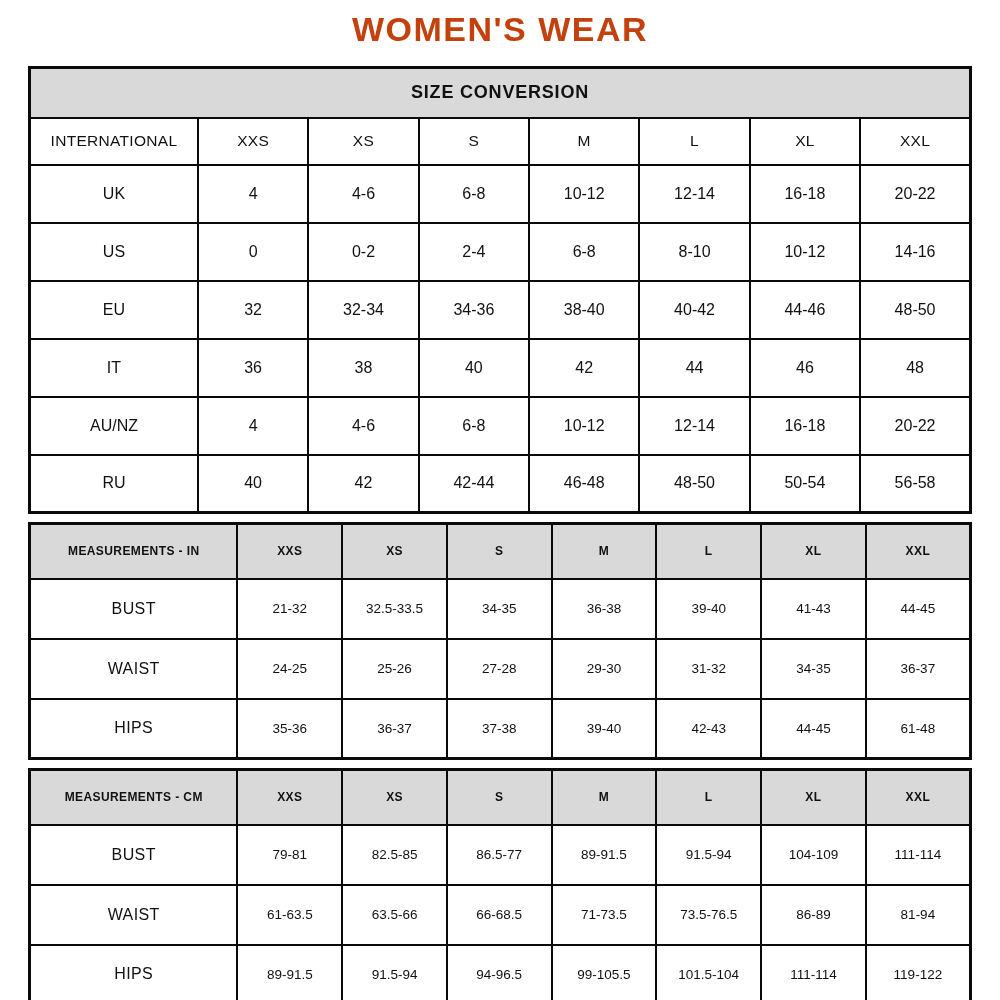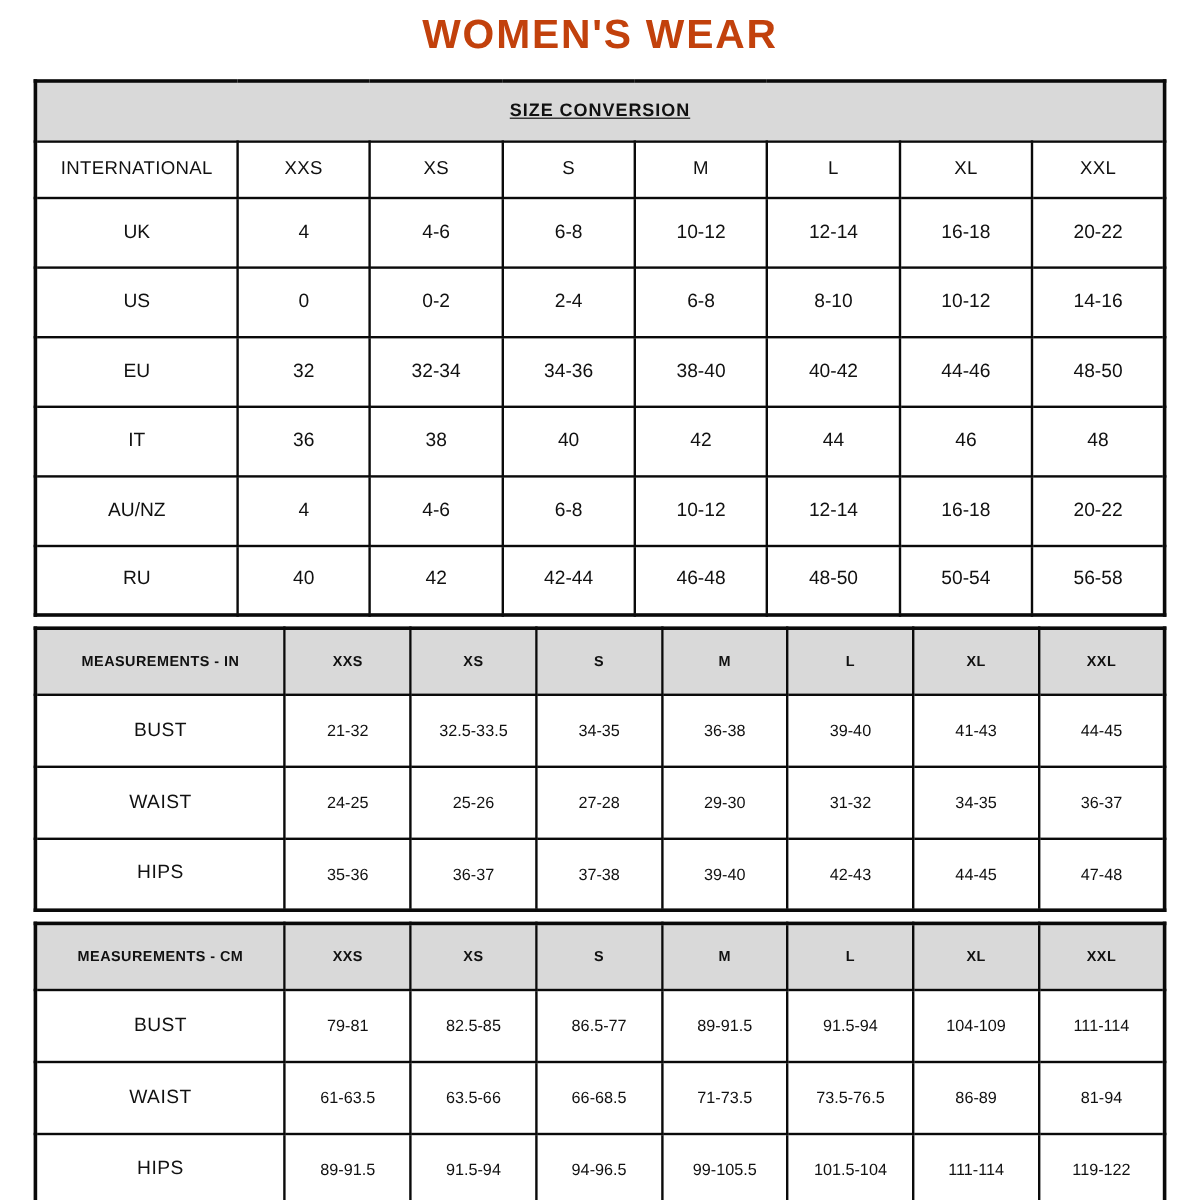--- a/index.html
+++ b/index.html
@@ -41,23 +41,22 @@
     vertical-align: middle;
     padding: 2px;
     overflow: hidden;
     white-space: nowrap;
   }
   
   tr.banner-row { height: 50px; }
   tr.banner-row td {
     background: #d9d9d9;
     font-weight: 700;
-    font-size: 15px;
+    font-size: 18px;
     letter-spacing: 0.8px;
-    text-decoration: underline;
   }
   
   .size-conversion tr.header-row { height: 47px; }
   .size-conversion tr.header-row td { font-size: 15.5px; font-weight: 400; letter-spacing: 0.3px; }
   .size-conversion tr.data-row { height: 58px; }
   .size-conversion tr.data-row td { font-size: 16px; font-weight: 400; }
   
   .measure tr.header-row { height: 55px; }
   .measure tr.header-row td {
     background: #d9d9d9;
@@ -208,21 +207,21 @@
             <td class="val">36-37</td>
           </tr>
           <tr class="data-row">
             <td class="row-label">HIPS</td>
             <td class="val">35-36</td>
             <td class="val">36-37</td>
             <td class="val">37-38</td>
             <td class="val">39-40</td>
             <td class="val">42-43</td>
             <td class="val">44-45</td>
-            <td class="val">47-48</td>
+            <td class="val">61-48</td>
           </tr>
         </tbody>
       </table>
     </div>
   <div class="tbl-host gap-sm">
       <table class="tbl measure">
         <colgroup>
           <col style="width: 22.1%;">
           <col style="width: calc(11.1286%);">
           <col style="width: calc(11.1286%);">

